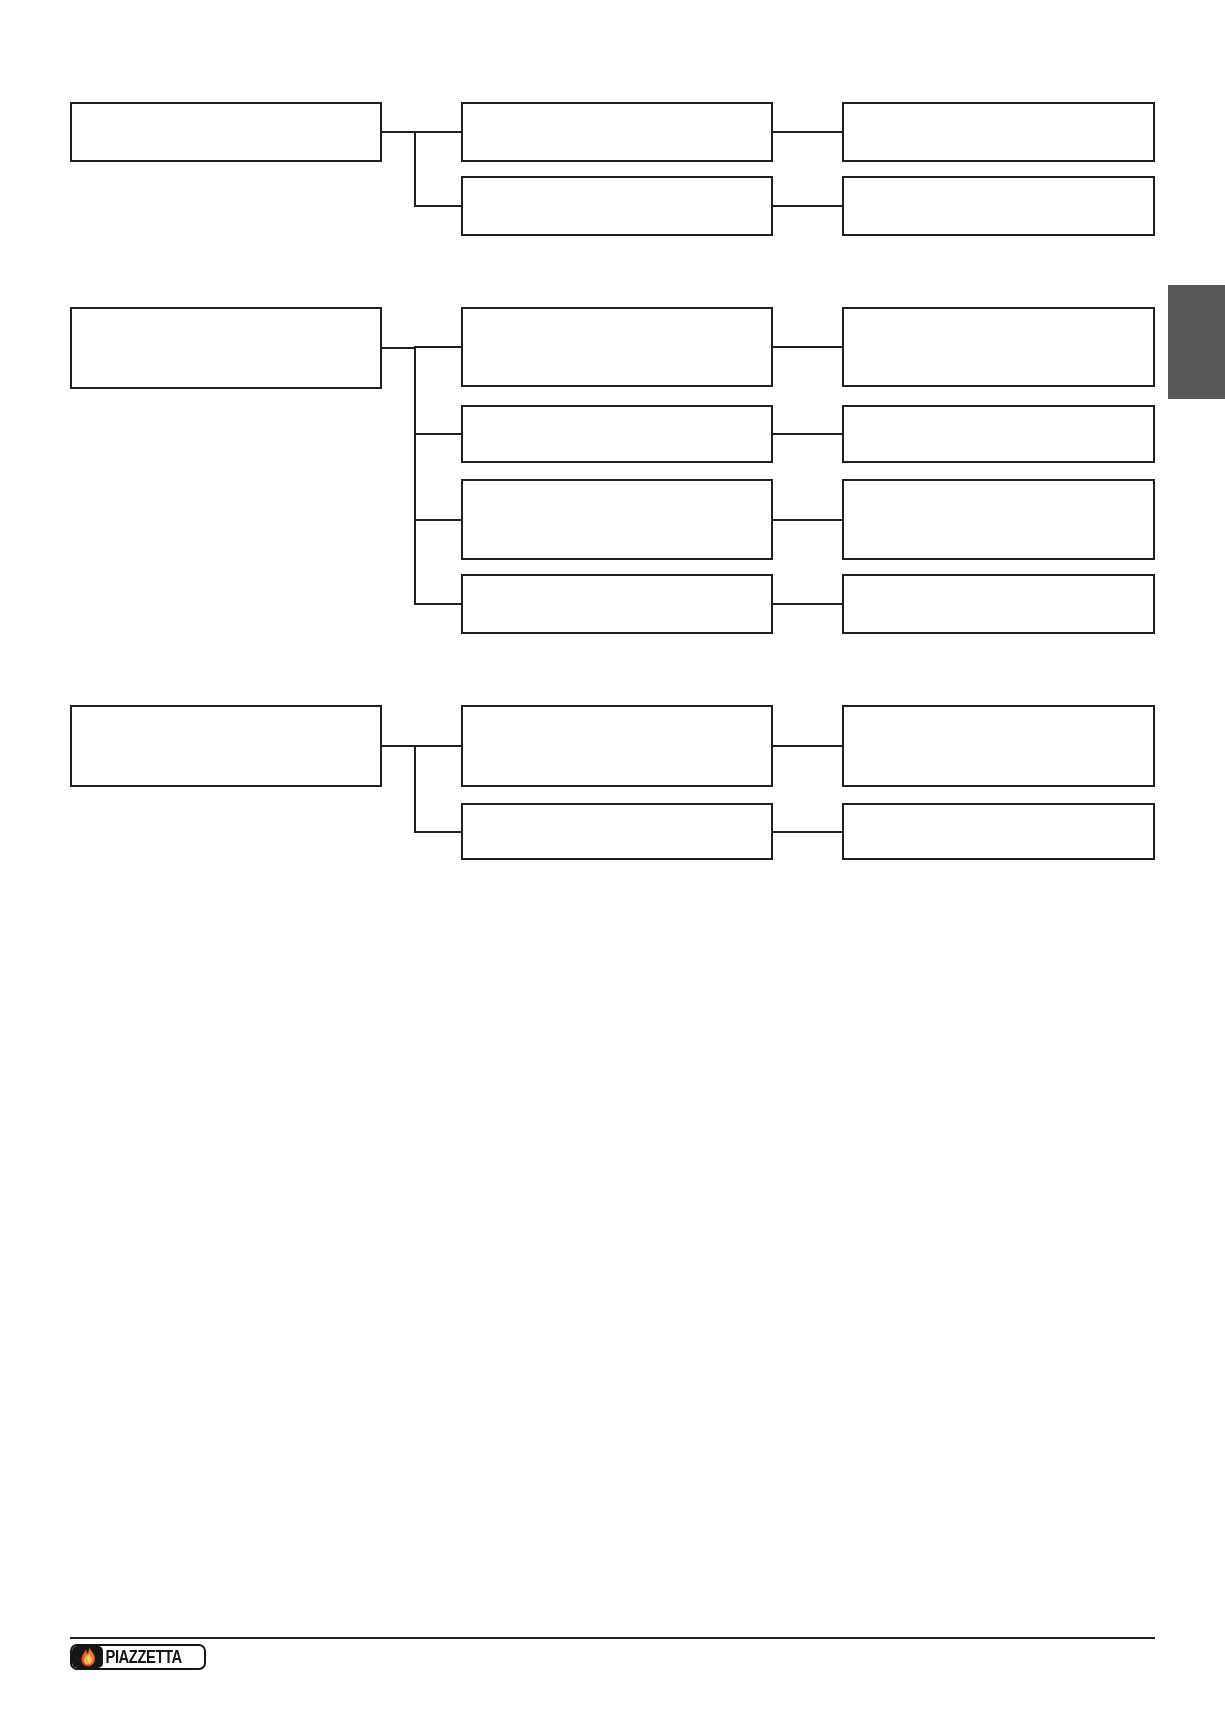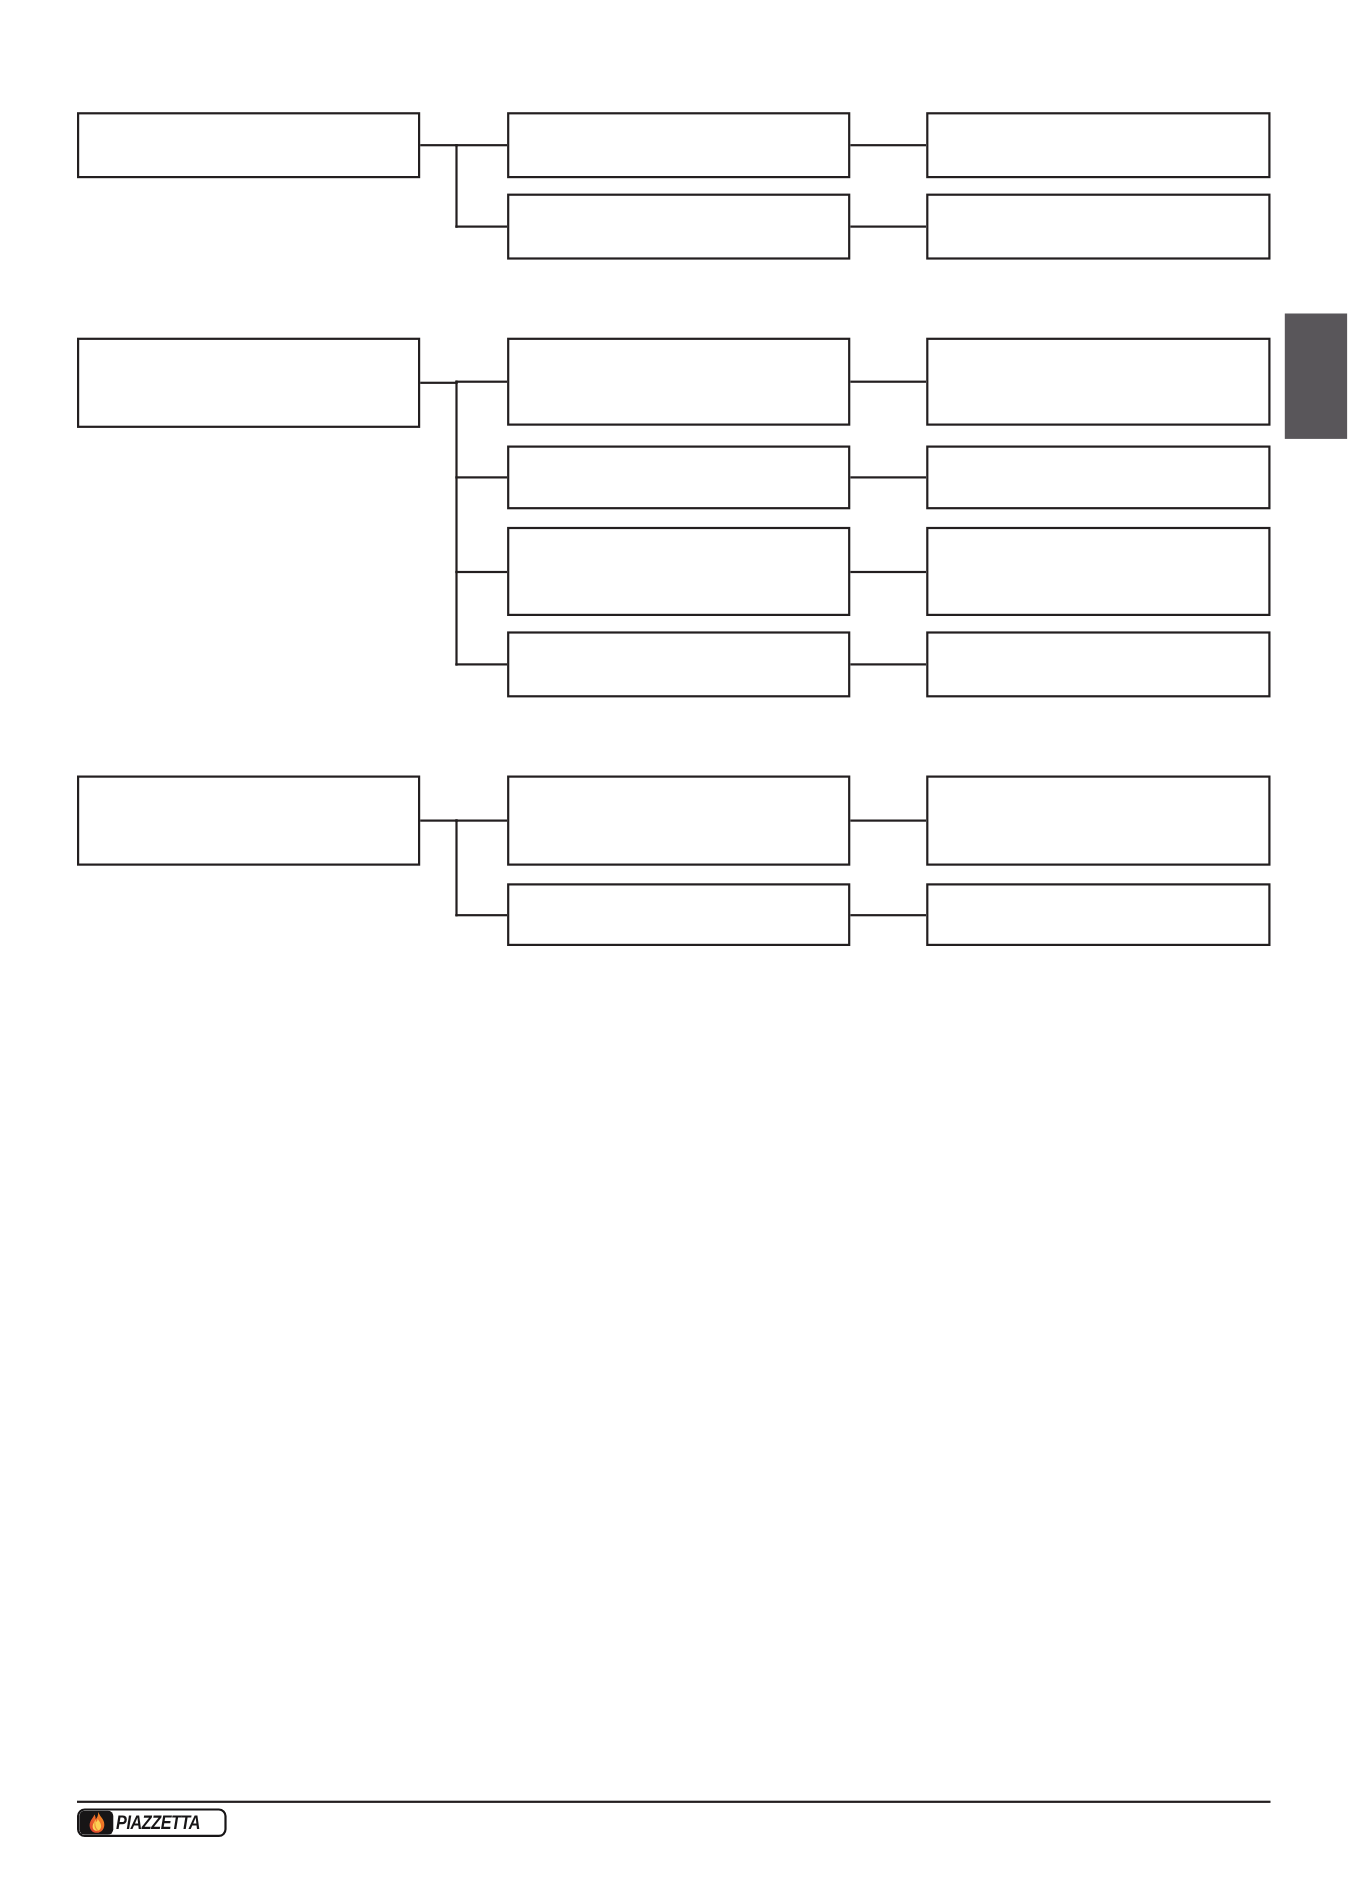--- a/index.html
+++ b/index.html
@@ -52,21 +52,20 @@
     left: 70px;
     top: 1644px;
     height: 26px;
     display: inline-flex;
     align-items: stretch;
     border: 2px solid #171516;
     border-radius: 7px;
     background: #ffffff;
     box-sizing: border-box;
     overflow: hidden;
-    font-style: italic;
   }
   #logo-badge {
     width: 31px;
     background: #171516;
     border-radius: 5px;
     display: flex;
     align-items: center;
     justify-content: center;
     flex: 0 0 auto;
   }

